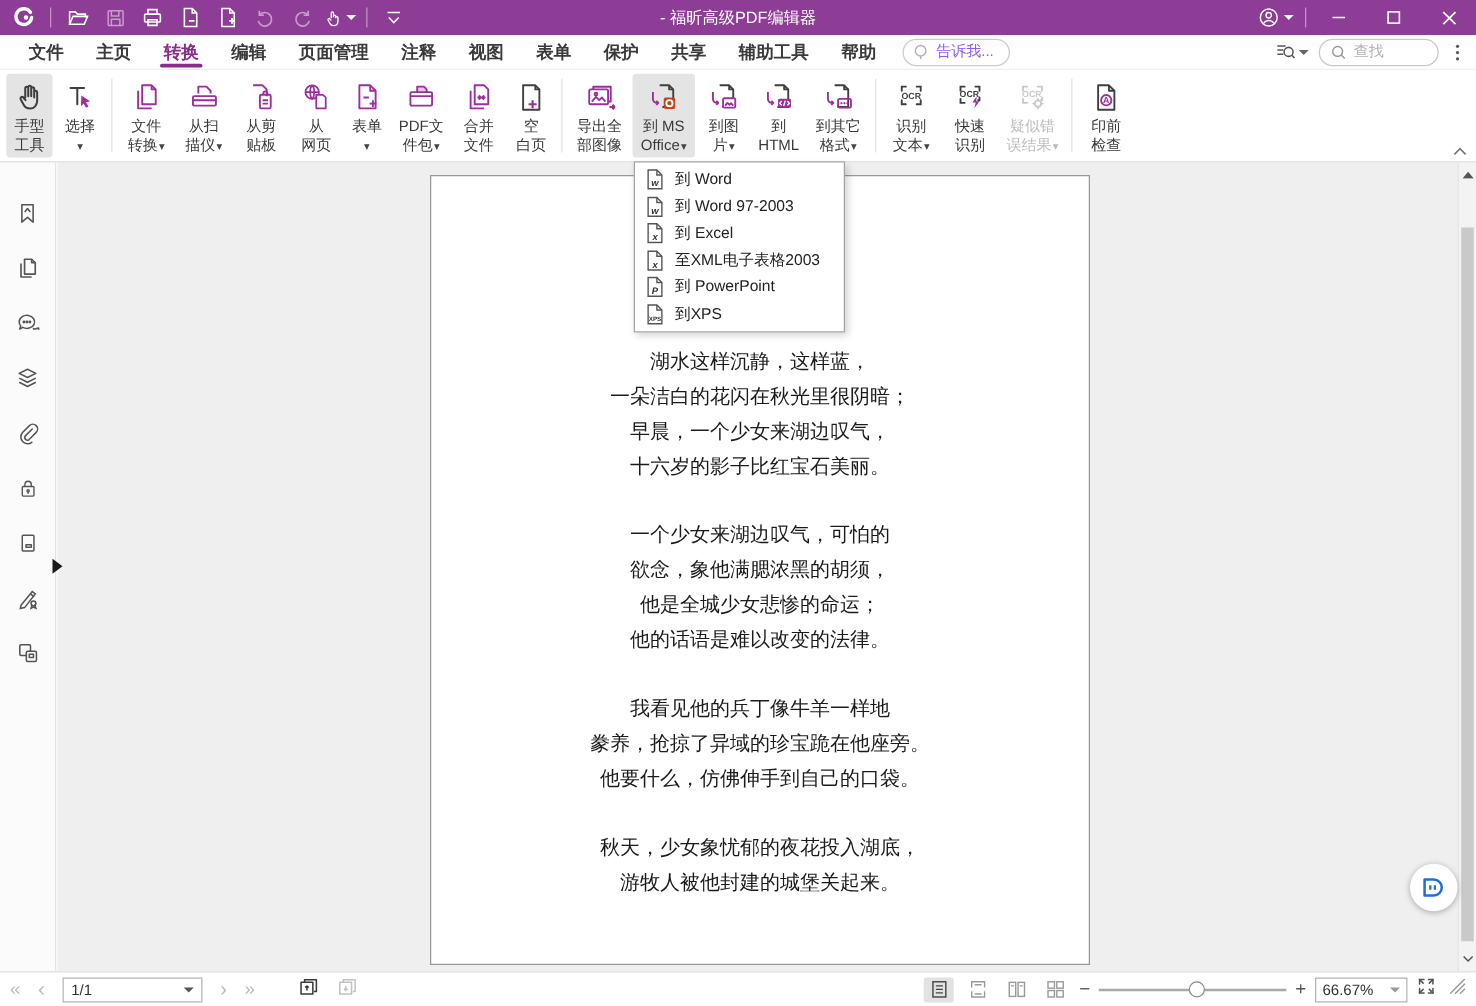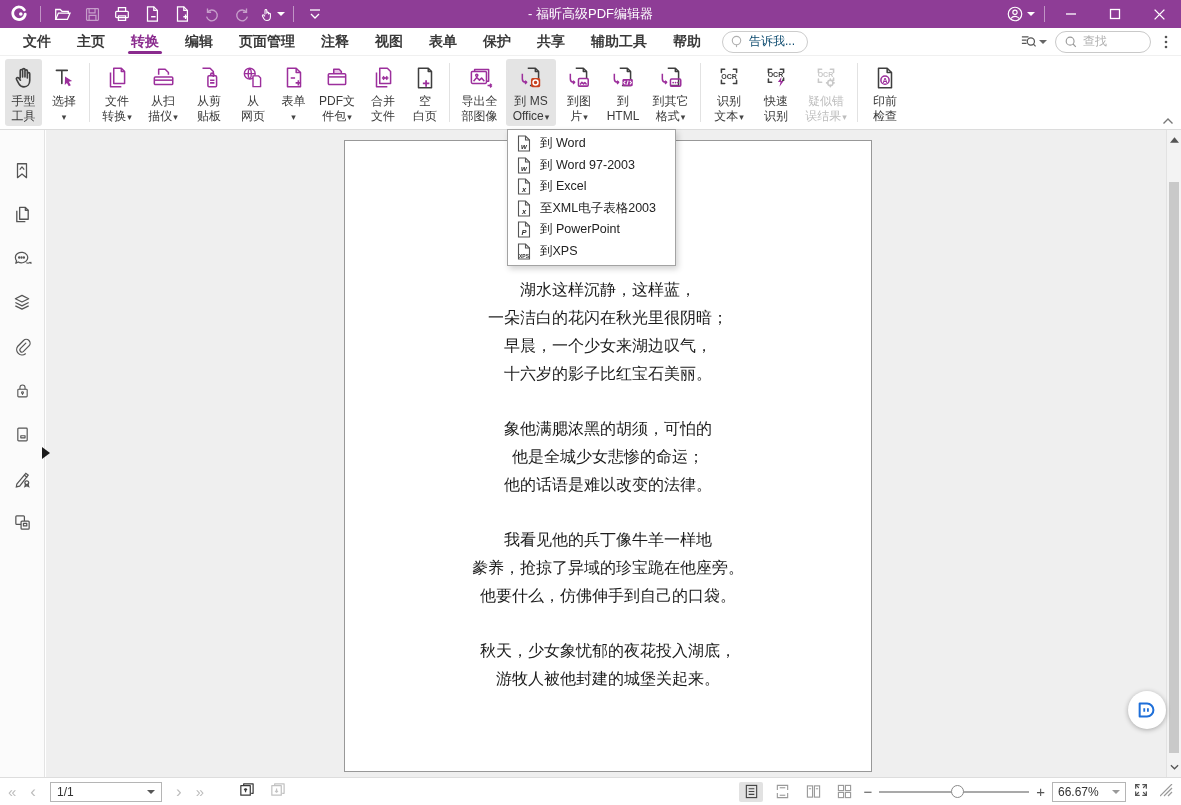--- a/index.html
+++ b/index.html
@@ -17,21 +17,21 @@
   .tb-right { position:absolute; right:0; top:0; height:28px; display:flex; align-items:center; }
   .win-btn { width:44px; height:28px; display:flex; align-items:center; justify-content:center; }
   .caret { width:0; height:0; border-left:4px solid transparent; border-right:4px solid transparent; border-top:4px solid #fff; margin-left:3px; }
 
   
   .menubar { position:absolute; top:28px; left:0; right:0; height:28px; background:#fff; display:flex; align-items:center; border-bottom:1px solid #f0f0f0; z-index:20; }
   .tabs { display:flex; align-items:center; padding-left:10px; }
   .tab { position:relative; padding:0 13px; font-size:14px; font-weight:bold; color:#3a3a3a; height:28px; line-height:26px; cursor:default; }
   .tab.active { color:#8a2b8e; }
   .tab.active::after { content:""; position:absolute; left:10px; right:10px; bottom:2px; height:3px; border-radius:2px; background:#8a2b8e; }
-  .tellme { display:flex; align-items:center; gap:5px; height:22px; border:1px solid #ccc; border-radius:12px; padding:0 12px 0 6px; margin-left:8px; color:#0c4a6e; font-size:12px; }
+  .tellme { display:flex; align-items:center; gap:5px; height:22px; border:1px solid #ccc; border-radius:12px; padding:0 12px 0 6px; margin-left:8px; color:#8b5cf6; font-size:12px; }
   .mb-right { position:absolute; right:8px; display:flex; align-items:center; gap:8px; }
   .find-pill { display:flex; align-items:center; gap:5px; height:22px; width:96px; border:1px solid #c9c9c9; border-radius:12px; padding:0 8px; color:#b0b0b0; font-size:12px; }
   .mb-ic { display:flex; align-items:center; color:#555; }
   .caret-g { width:0; height:0; border-left:4px solid transparent; border-right:4px solid transparent; border-top:4px solid #666; margin-left:2px; }
 
   
   .ribbon { position:absolute; top:56px; left:0; right:0; height:74px; background:#fff; border-bottom:1px solid #dcdcdc; display:flex; align-items:stretch; padding:3px 0 3px 4px; z-index:20; }
   .rbtn { display:flex; flex-direction:column; align-items:center; padding-top:3px; border-radius:3px; font-size:12px; color:#3a3a3a; text-align:center; line-height:15px; margin:0 1px; cursor:default; }
   .rbtn .ricon { height:32px; display:flex; align-items:center; justify-content:center; }
   .rbtn.selected { background:#e4e4e4; }
@@ -617,21 +617,22 @@
 
 <div class="docarea">
   <div class="page">
     <div class="stanza">
       <div>湖水这样沉静，这样蓝，</div>
       <div>一朵洁白的花闪在秋光里很阴暗；</div>
       <div>早晨，一个少女来湖边叹气，</div>
       <div>十六岁的影子比红宝石美丽。</div>
     </div>
     <div class="stanza">
-      <div>象他满腮浓黑的胡须，可怕的</div>
+      <div>一个少女来湖边叹气，可怕的</div>
+      <div>欲念，象他满腮浓黑的胡须，</div>
       <div>他是全城少女悲惨的命运；</div>
       <div>他的话语是难以改变的法律。</div>
     </div>
     <div class="stanza">
       <div>我看见他的兵丁像牛羊一样地</div>
       <div>豢养，抢掠了异域的珍宝跪在他座旁。</div>
       <div>他要什么，仿佛伸手到自己的口袋。</div>
     </div>
     <div class="stanza">
       <div>秋天，少女象忧郁的夜花投入湖底，</div>

